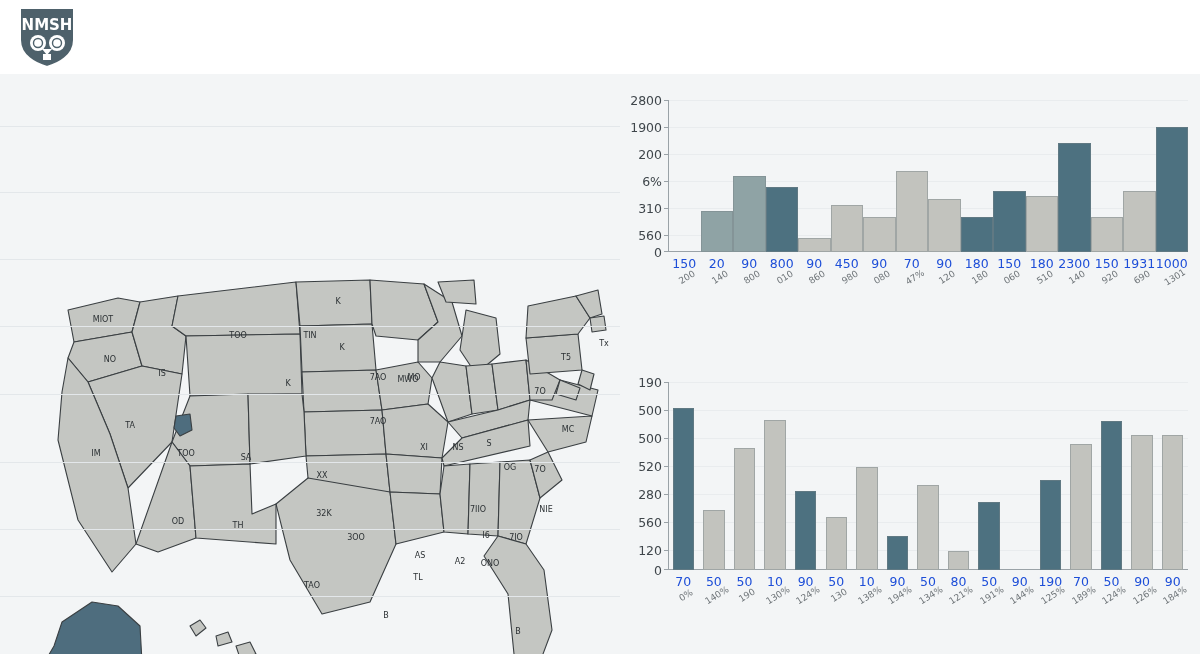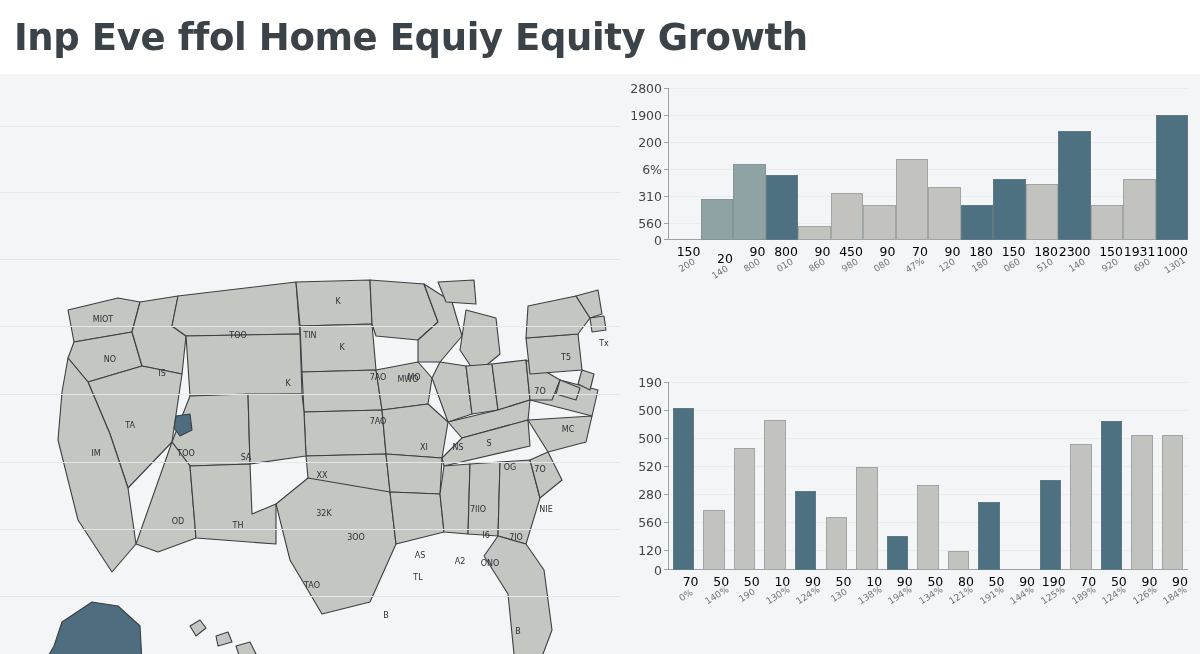--- a/index.html
+++ b/index.html
@@ -28,21 +28,21 @@
   
   .content { position: absolute; left: 0; top: 74px; width: 1200px; height: 580px; background: #f3f5f6; }
 
   .map-panel { position: absolute; left: 0; top: 0; width: 620px; height: 580px; }
   .map-panel svg { display: block; }
   .map-rules { position: absolute; left: 0; top: 0; width: 620px; height: 580px; pointer-events: none; }
   .map-rules div { position: absolute; left: 0; width: 620px; height: 1px; background: #e3e7ea; }
 
   .charts { position: absolute; left: 620px; top: 0; width: 580px; height: 580px; }
   .chart-box { position: absolute; left: 0; width: 580px; }
-  .chart-top { top: 6px; height: 240px; }
+  .chart-top { top: 18px; height: 240px; }
   .chart-bottom { top: 300px; height: 272px; }
 
   .plot-wrap { position: absolute; left: 0; top: 0; width: 580px; height: 100%; }
 
   .ylab {
     position: absolute; right: 0; transform: translateY(-50%);
     font-size: 12.5px; color: #3f464b; white-space: nowrap;
     font-family: "DejaVu Sans", sans-serif;
   }
   .ylabs { position: absolute; left: 0; top: 0; width: 42px; height: 100%; }
@@ -52,36 +52,47 @@
   .axis-line-y { position: absolute; left: 0; top: 0; width: 1px; background: #9aa2a7; }
   .axis-line-x { position: absolute; left: 0; height: 1px; background: #9aa2a7; }
   .tick-y { position: absolute; left: -4px; width: 5px; height: 1px; background: #9aa2a7; }
 
   .bars { position: absolute; left: 0; bottom: 0; width: 100%; height: 100%; }
   .bar { position: absolute; bottom: 0; border: 1px solid rgba(120,130,135,.45); }
 
   .xticks { position: absolute; left: 0; width: 100%; }
   .xtick { position: absolute; top: 0; text-align: center; }
   .xtick .l1 {
-    display: block; font-size: 12.5px; color: #000000;
-    font-family: "DejaVu Sans", sans-serif; white-space: nowrap; text-align: right;
+    display: block; font-size: 12.5px; color: #1d4ed8;
+    font-family: "DejaVu Sans", sans-serif; white-space: nowrap;
   }
   .xtick .l2 {
     display: block; font-size: 9px; color: #6f7579; white-space: nowrap;
     transform: rotate(-32deg); transform-origin: 50% 0; margin-top: 2px;
     font-family: "DejaVu Sans", sans-serif;
   }
 </style>
 </head>
 <body>
 
 <div class="page">
 
   <div class="header">
-    <div class="title">Inp Eve ffol Home Equiy Equity Growth</div>
+    <div class="logo">
+      <svg width="66" height="66" viewBox="0 0 66 66" aria-hidden="true">
+        <path d="M6 4 L60 4 L60 36 C60 52 44 60 33 63 C22 60 6 52 6 36 Z" fill="#4e616b" stroke="#ffffff" stroke-width="2"></path>
+        <text x="33" y="26" text-anchor="middle" fill="#ffffff" font-family="DejaVu Sans, sans-serif" font-size="15" font-weight="bold">NMSH</text>
+        <circle cx="24" cy="39" r="8" fill="#ffffff"></circle>
+        <circle cx="43" cy="39" r="8" fill="#ffffff"></circle>
+        <circle cx="24" cy="39" r="4.5" fill="none" stroke="#4e616b" stroke-width="1.4"></circle>
+        <circle cx="43" cy="39" r="4.5" fill="none" stroke="#4e616b" stroke-width="1.4"></circle>
+        <path d="M28 45 L33 51 L38 45 Z" fill="#ffffff"></path>
+        <rect x="29" y="50" width="8" height="6" fill="#ffffff"></rect>
+      </svg>
+    </div>
   </div>
 
   <div class="content">
 
     <div class="map-panel">
       <div class="map-rules">
         <div style="top:52px"></div>
           <div style="top:118px"></div>
         <div style="top:185px"></div>
           <div style="top:252px"></div>
@@ -282,21 +293,21 @@
                 <div class="bar" style="left: 422.5px; width: 32.5px; height: 34.96px; background: rgb(194, 195, 190);"></div>
                 <div class="bar" style="left: 455px; width: 32.5px; height: 60.8px; background: rgb(194, 195, 190);"></div>
                 <div class="bar" style="left: 487.5px; width: 32.5px; height: 124.64px; background: rgb(77, 113, 128);"></div>
               </div>
           </div>
           <div class="xticks" id="top-xticks" style="left:48px; top:164px; width:520px;">
               <div class="xtick" style="left: 0px; width: 32.5px;">
                 <span class="l1">150</span>
                 <span class="l2">200</span>
               </div>
-              <div class="xtick" style="left: 32.5px; width: 32.5px; margin-top: 7px;">
+              <div class="xtick" style="left: 32.5px; width: 32.5px;">
                 <span class="l1">20</span>
                 <span class="l2">140</span>
               </div>
               <div class="xtick" style="left: 65px; width: 32.5px;">
                 <span class="l1">90</span>
                 <span class="l2">800</span>
               </div>
               <div class="xtick" style="left: 97.5px; width: 32.5px;">
                 <span class="l1">800</span>
                 <span class="l2">010</span>

